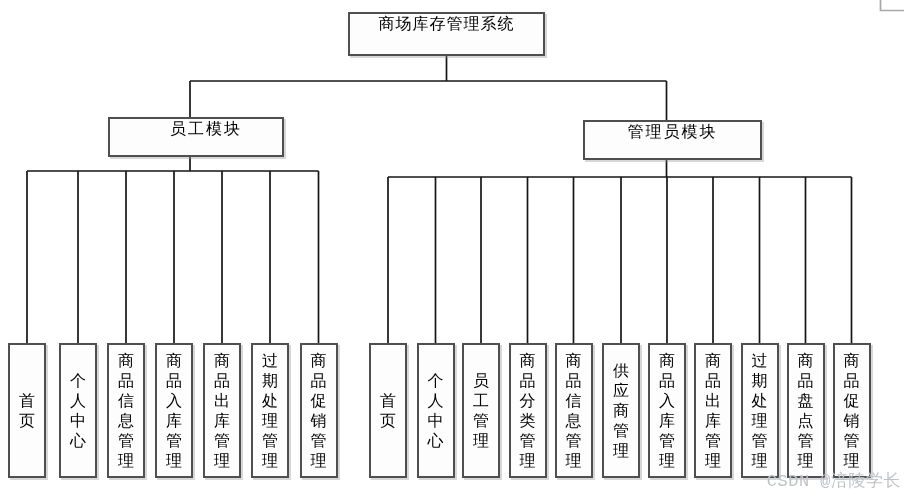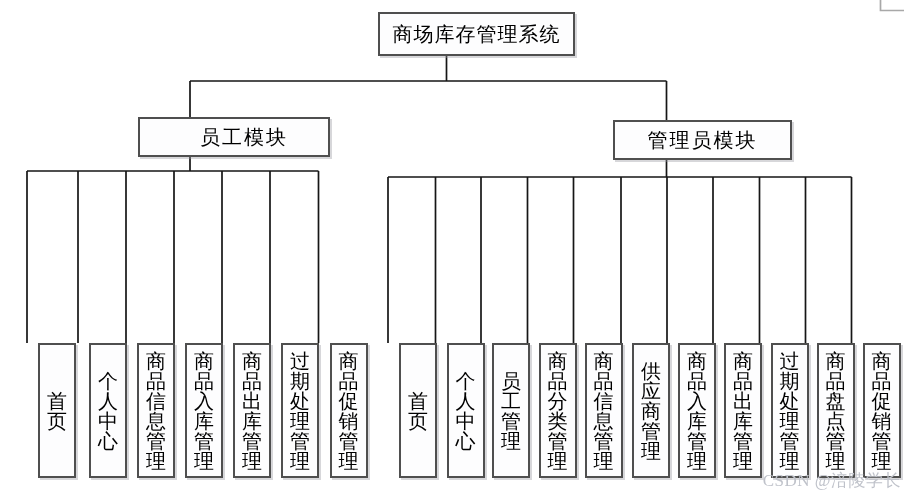--- a/index.html
+++ b/index.html
@@ -18,35 +18,33 @@
     width: 904px; height: 500px;
     z-index: 1;
   }
   .box {
     position: absolute;
     box-sizing: border-box;
     background: var(--box-fill, #fdfdfe);
     border: 2px solid var(--box-border, #4f4f4f);
     box-shadow: 2px 2px 0 rgba(150,150,158,0.38);
     display: flex;
-    align-items: center;
     justify-content: center;
     z-index: 2;
-    font-size: 20px;
+    font-size: 16px;
     line-height: 20px;
-    margin-left: 30px;
   }
   .root-box {
     left: 348px; top: 12px;
     width: 197px; height: 44px;
     letter-spacing: 1px;
   }
   .module-box-left {
     left: 108px; top: 117px;
-    width: 192px; height: 40px;
+    width: 176px; height: 40px;
     letter-spacing: 2px;
     padding-left: 20px;
   }
   .module-box-right {
     left: 583px; top: 120px;
     width: 179px; height: 40px;
     letter-spacing: 2px;
   }
   .leaf {
     width: 38px; height: 135px;
@@ -57,21 +55,21 @@
     display: block;
     text-align: center;
     height: 20px;
     line-height: 20px;
   }
   .watermark {
     position: absolute;
     right: 3px;
     top: 469px;
     z-index: 3;
-    font-family: Liberation Serif, serif;
+    font-family: Liberation Mono, monospace;
     font-size: 17px;
     letter-spacing: 0.5px;
     color: var(--wm-color, #bfc2ca);
     white-space: nowrap;
   }
 </style>
 </head>
 <body>
 
 <div class="stage">

